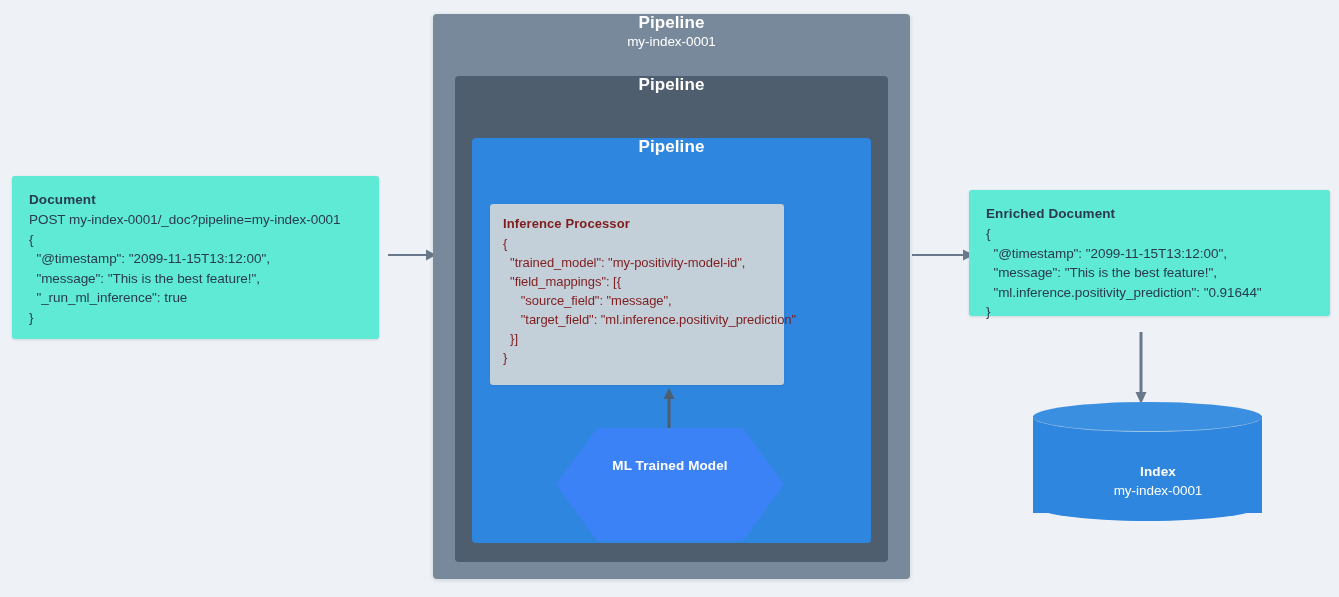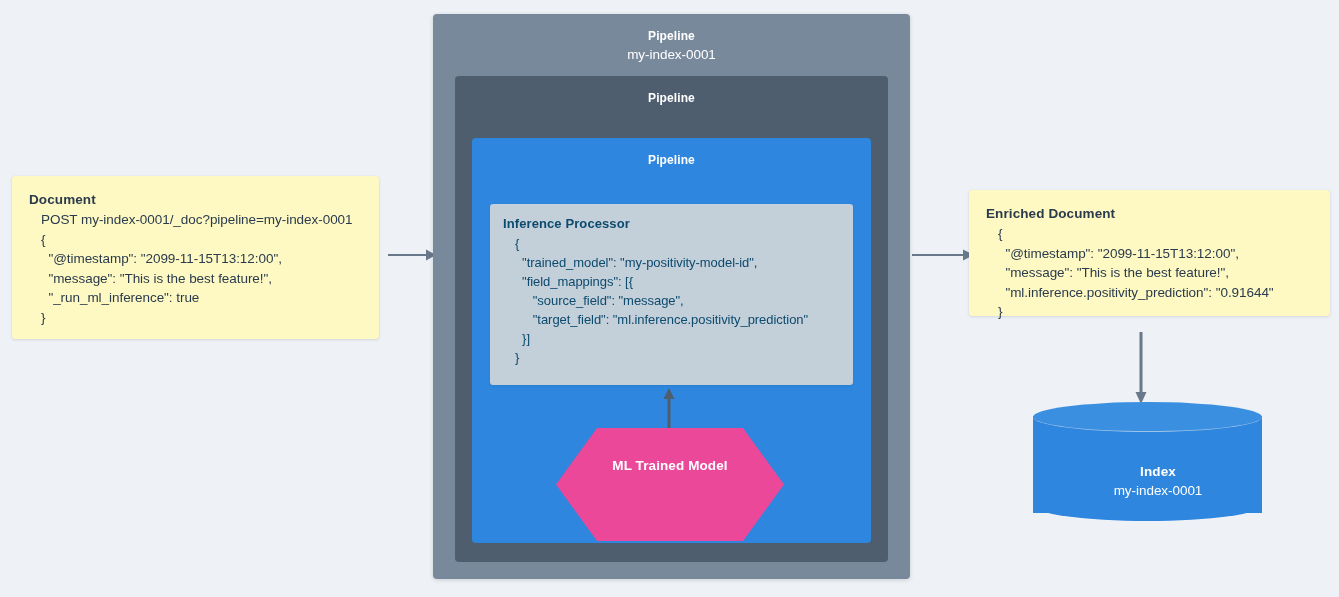--- a/index.html
+++ b/index.html
@@ -13,39 +13,38 @@
     position: relative;
     width: 1339px;
     height: 597px;
     background: #eef1f5;
     overflow: hidden;
   }
 
   
   .doc-card {
     position: absolute;
-    background: #fef9c3;
+    background: #5eead4;
     border-radius: 3px;
     box-shadow: 0 1px 3px rgba(40,55,75,0.13), 0 0 1px rgba(40,55,75,0.10);
     color: #2a3b4d;
     padding: 14px 16px 14px 17px;
   }
   .doc-title {
     font-weight: bold;
     font-size: 13.5px;
     line-height: 19px;
     letter-spacing: 0.1px;
     margin-bottom: 1px;
   }
   .doc-line {
     font-size: 13.5px;
     line-height: 19.5px;
     white-space: pre;
     letter-spacing: -0.05px;
-    margin-left: 12px;
   }
 
   #doc-input  { left: 12px;  top: 176px; width: 367px; height: 163px; }
   #doc-output { left: 969px; top: 190px; width: 361px; height: 126px; }
 
   
   .pipe {
     position: absolute;
     border-radius: 4px;
     text-align: center;
@@ -59,50 +58,49 @@
   #pipe-middle {
     left: 455px; top: 76px; width: 433px; height: 486px;
     background: #4e5e6e;
   }
   #pipe-inner {
     left: 472px; top: 138px; width: 399px; height: 405px;
     background: #2e86de;
   }
   .pipe-label {
     font-weight: bold;
-    font-size: 12px;
+    font-size: 17px;
     line-height: 18px;
-    padding-top: 13px;
     letter-spacing: 0.1px;
   }
   .pipe-value {
     font-size: 13.5px;
     line-height: 19px;
     letter-spacing: -0.05px;
   }
 
   
   #processor {
     position: absolute;
-    left: 490px; top: 204px; width: 363px; height: 181px;
+    left: 490px; top: 204px; width: 294px; height: 181px;
     background: #c3cfd9;
     border-radius: 3px;
-    color: #0c4a6e;
+    color: #7f1d1d;
     padding: 11px 12px 10px 13px;
     text-align: left;
     box-shadow: 0 1px 2px rgba(40,55,75,0.10);
   }
   #processor .doc-title { font-size: 13px; line-height: 18px; }
   #processor .doc-line  { font-size: 13px; line-height: 19px; }
 
   
   #hexagon {
     position: absolute;
     left: 556px; top: 428px; width: 228px; height: 113px;
-    background: #ec4899;
+    background: #3b82f6;
     clip-path: polygon(18% 0%, 82% 0%, 100% 50%, 82% 100%, 18% 100%, 0% 50%);
     color: #ffffff;
     text-align: center;
     padding-top: 28px;
   }
   #hexagon .hex-title {
     font-weight: bold; font-size: 13.5px; line-height: 19px;
     letter-spacing: 0.1px;
   }
   #hexagon .hex-value { font-size: 13.5px; line-height: 19px; letter-spacing: -0.05px; }

